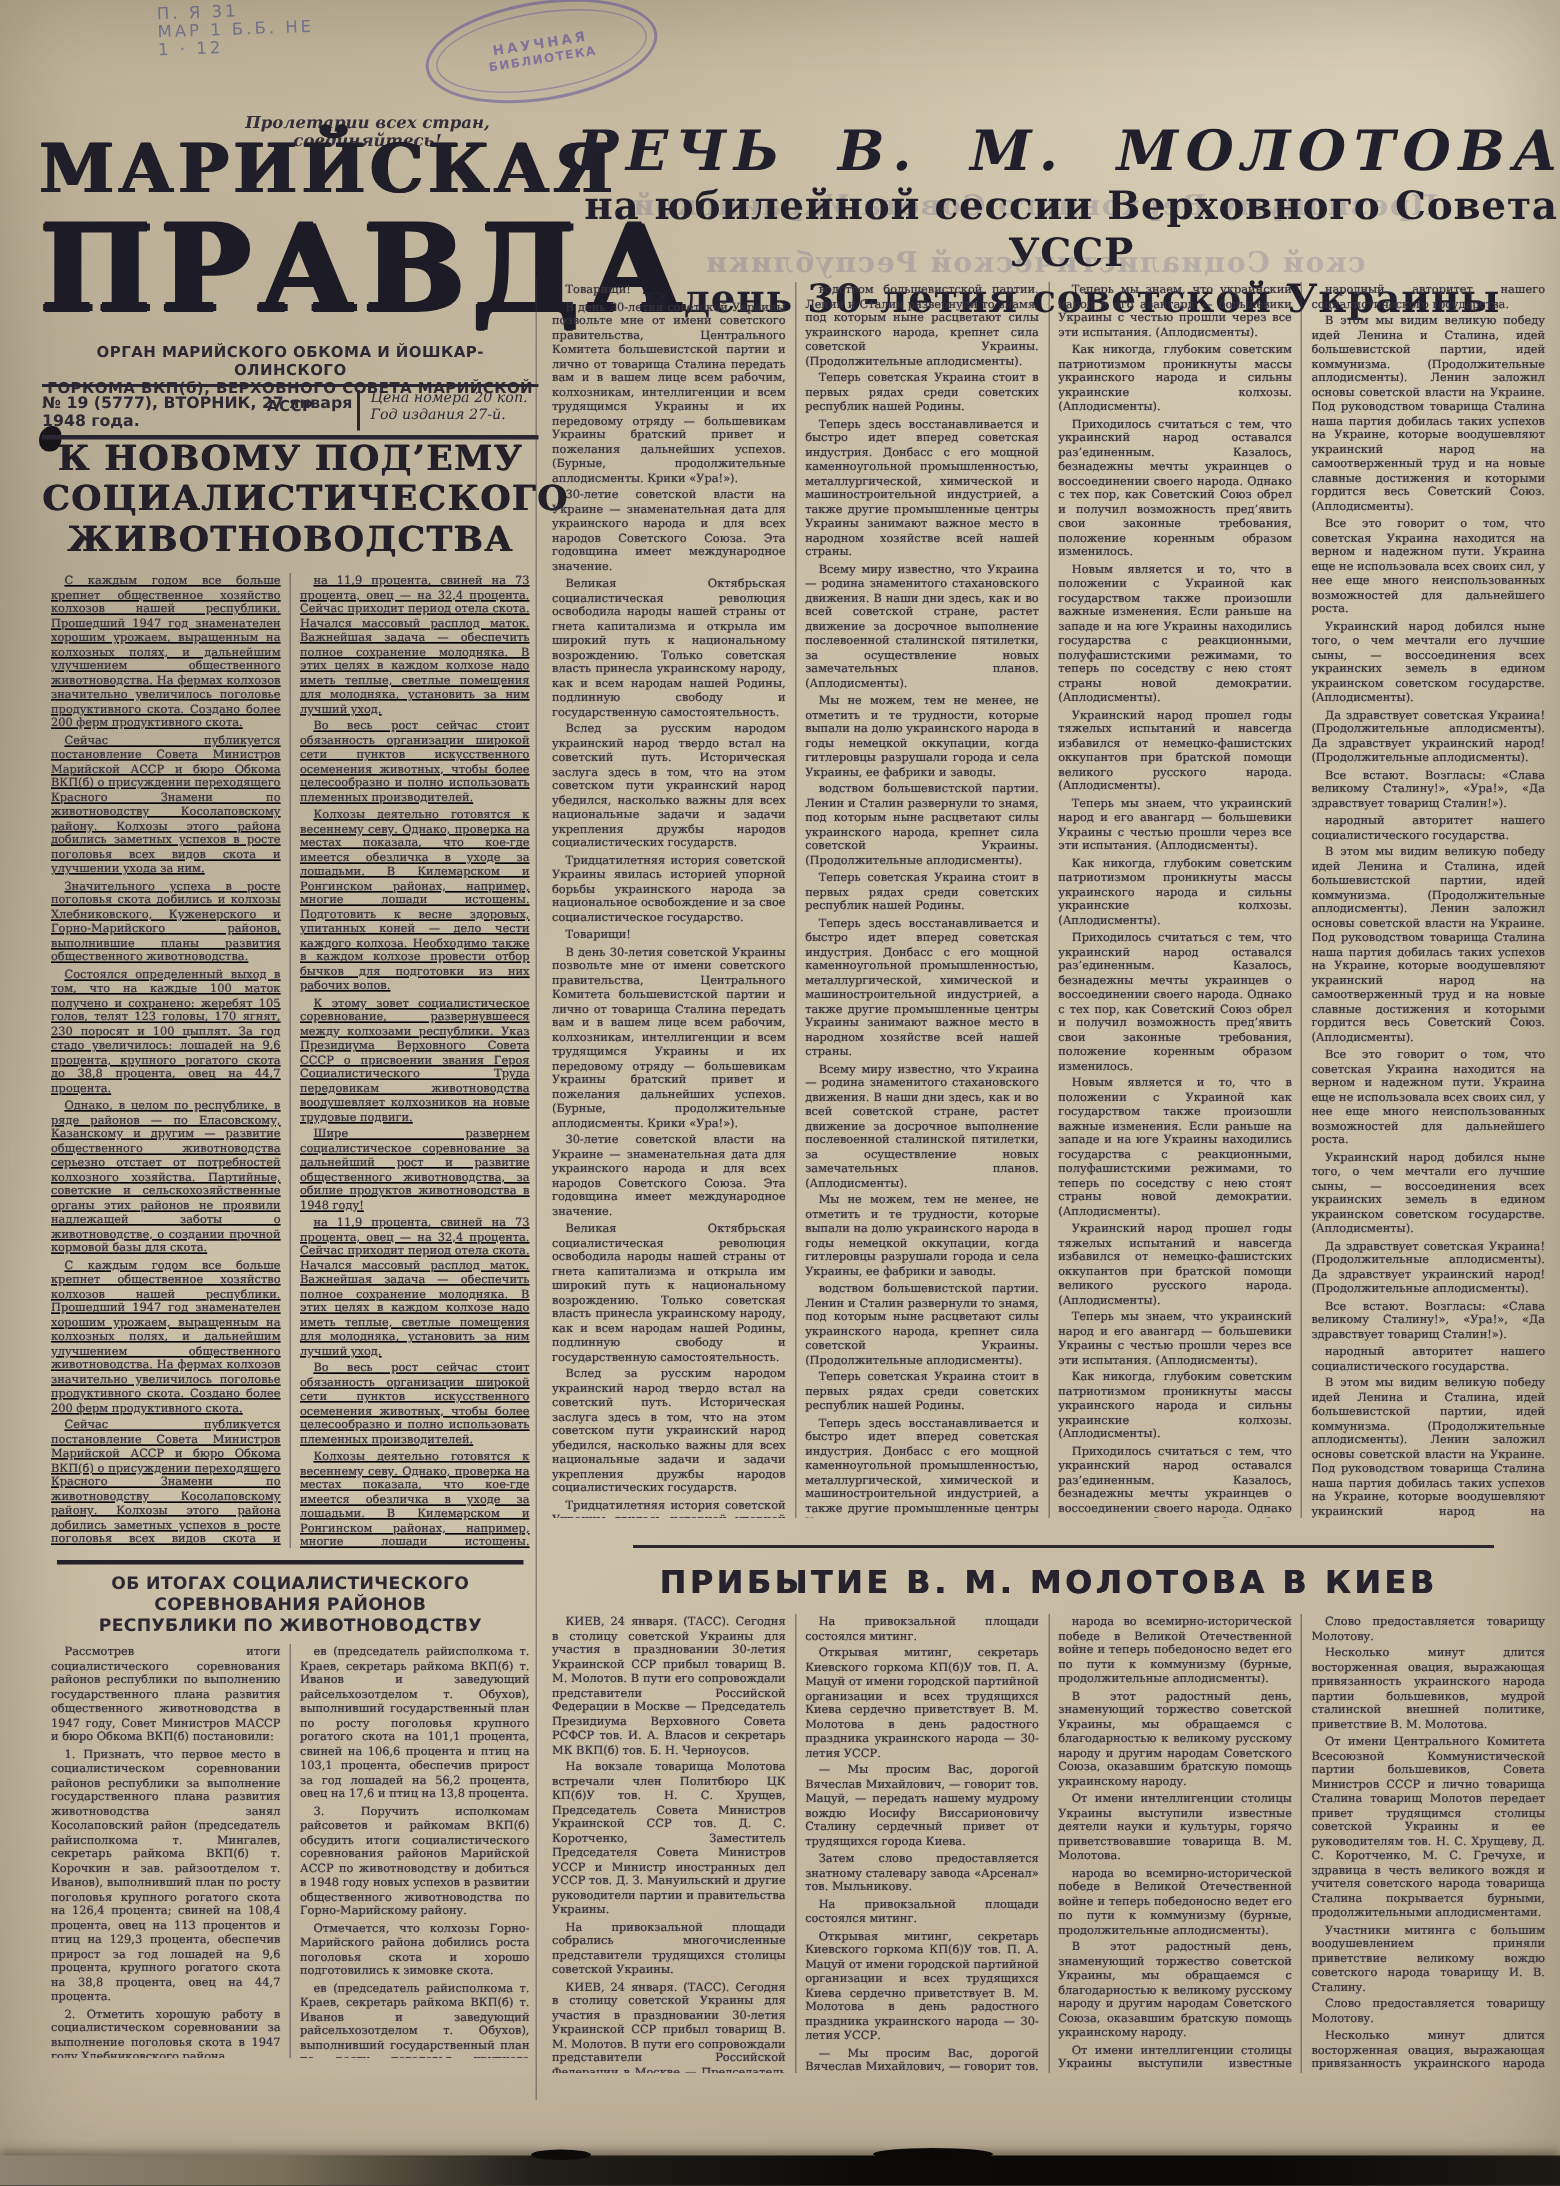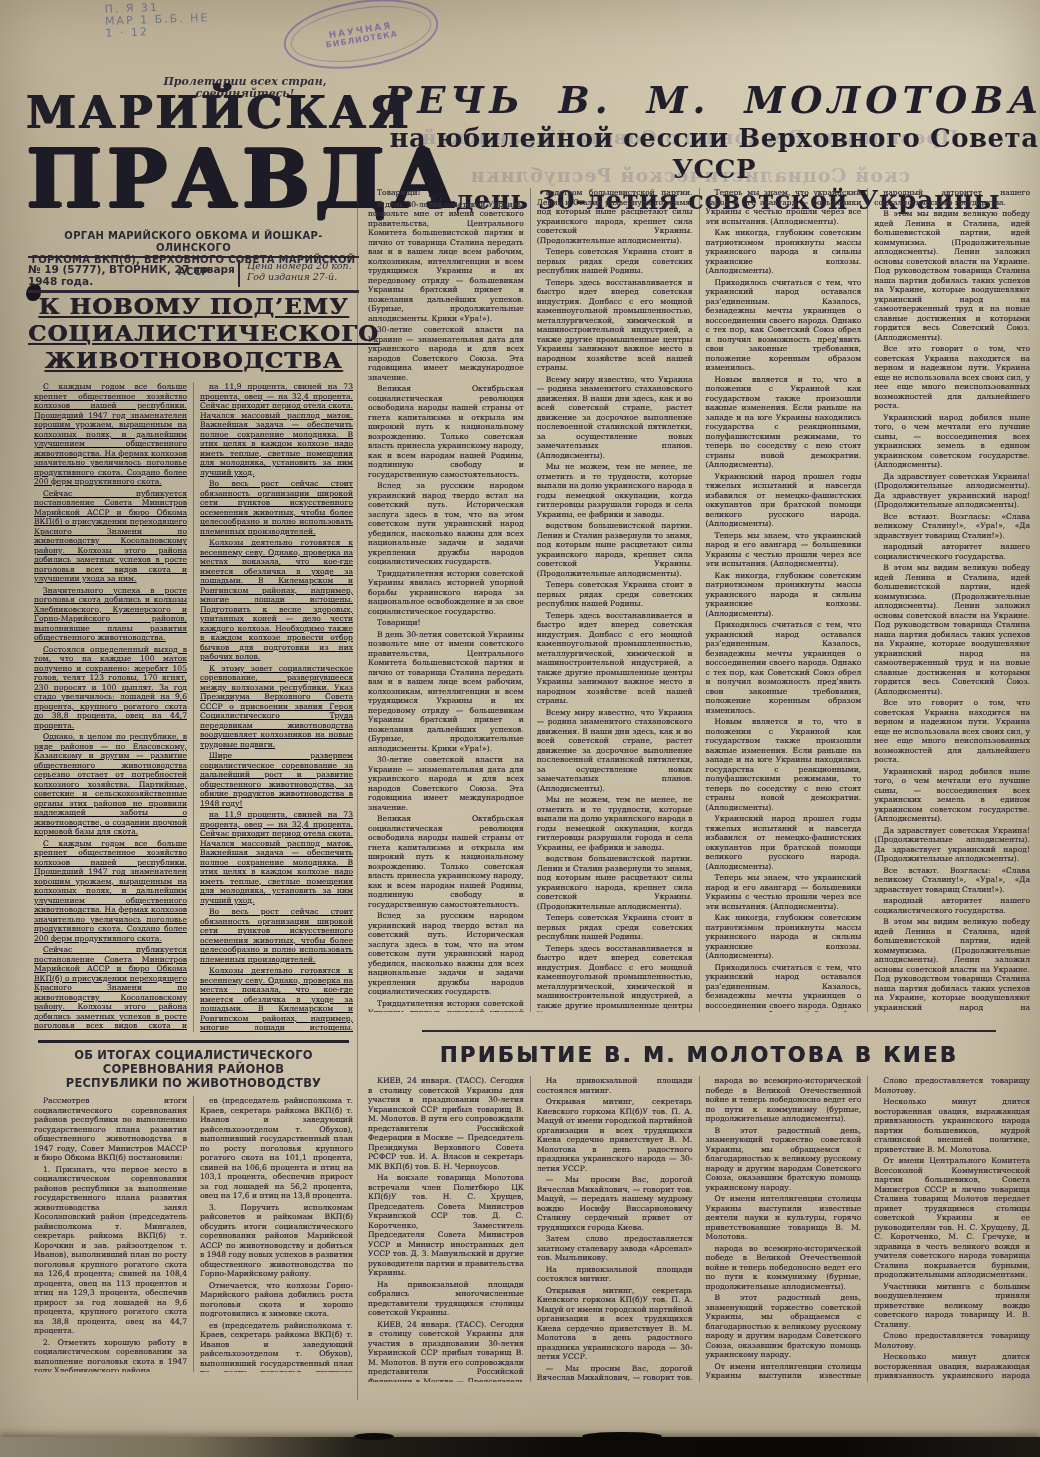--- a/index.html
+++ b/index.html
@@ -71,21 +71,21 @@
   .col{flex:1;overflow:hidden;padding:0 6px;}
   .col + .col{border-left:1px solid rgba(58,52,62,0.5);}
   .col p{
     font:7.6px/9.5px "DejaVu Serif", serif;color:#37333e;
     text-align:justify;text-indent:9px;margin:0 0 2px 0;
     text-shadow:0 0 0.6px rgba(55,50,62,0.8);
   }
   
   .left-article-title{position:absolute;left:28px;top:292px;width:331px;text-align:center;
     font:bold 23px/27px "DejaVu Serif", serif;color:#232029;letter-spacing:1px;
-    text-shadow:0.6px 0 #232029;text-decoration:underline;}
+    text-shadow:0.6px 0 #232029;}
   .left-article-cols{position:absolute;left:28px;top:382px;width:331px;height:650px;text-decoration:underline;}
   
   .speech-cols{position:absolute;left:362px;top:188px;width:674px;height:824px;}
   .vert-divider{position:absolute;left:357px;top:185px;height:1215px;width:1px;background:rgba(58,52,62,0.45);}
   
   .council{position:absolute;left:28px;top:1040px;width:331px;height:360px;}
   .council .bar{height:3px;background:#24212b;margin:0 10px;}
   .council .kicker{font:bold italic 12.5px/16px "DejaVu Serif", serif;color:#2c2935;
     text-align:center;margin-top:4px;letter-spacing:0.5px;}
   .council .c-title{font:bold 11.5px/14px "DejaVu Sans", sans-serif;color:#2c2935;

